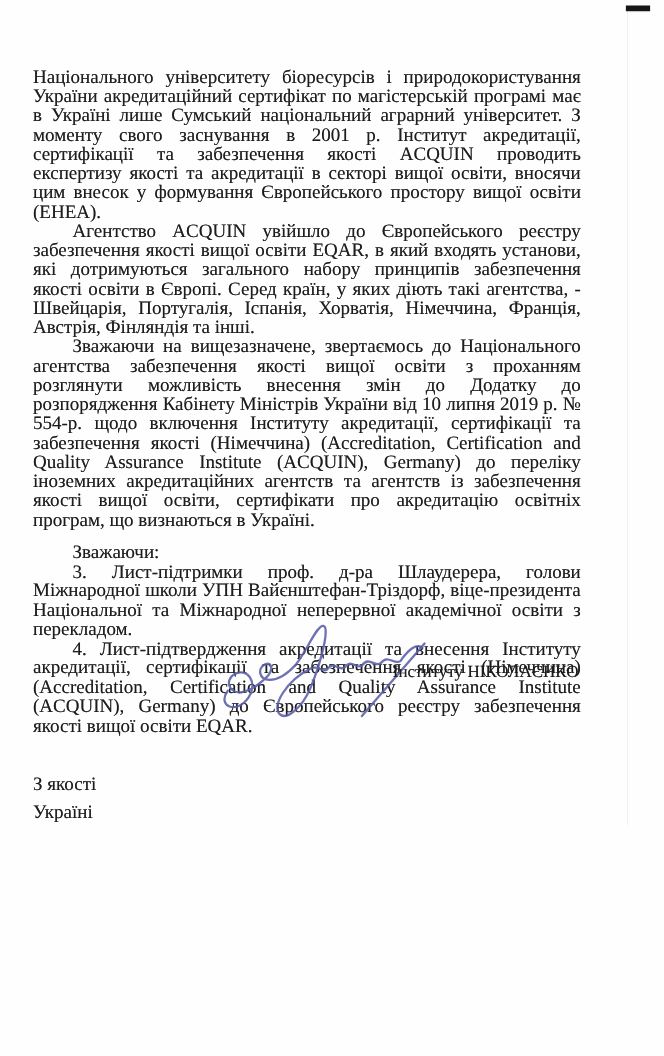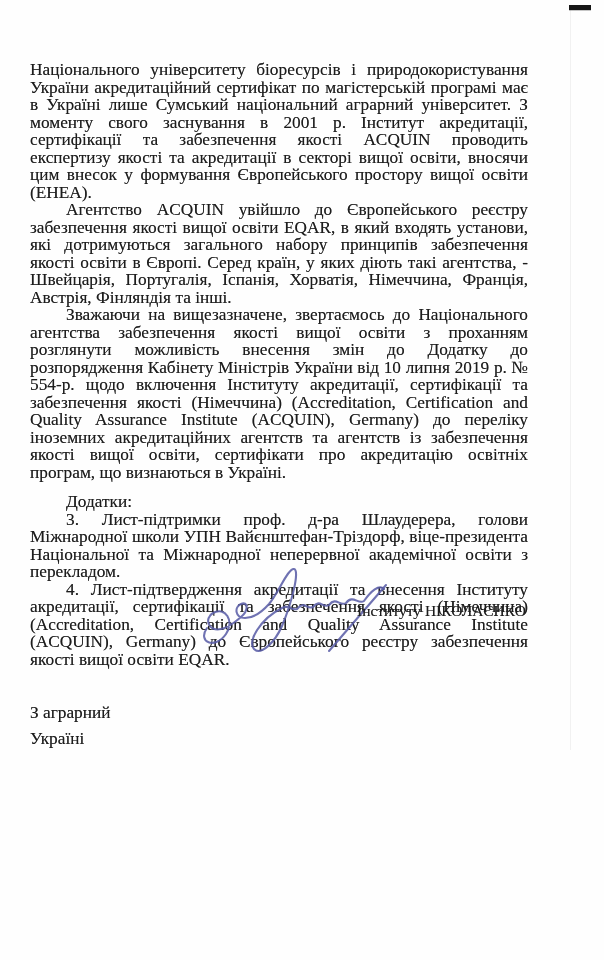--- a/index.html
+++ b/index.html
@@ -54,25 +54,25 @@
 <div class="page">
 
   <div class="scan-bar"></div>
   <div class="scan-line"></div>
 
   <div class="content">
     <p class="para">Національного університету біоресурсів і природокористування України акредитаційний сертифікат по магістерській програмі має в Україні лише Сумський національний аграрний університет. З моменту свого заснування в 2001 р. Інститут акредитації, сертифікації та забезпечення якості ACQUIN проводить експертизу якості та акредитації в секторі вищої освіти, вносячи цим внесок у формування Європейського простору вищої освіти (EHEA).</p>
     <p class="para ind">Агентство ACQUIN увійшло до Європейського реєстру забезпечення якості вищої освіти EQAR, в який входять установи, які дотримуються загального набору принципів забезпечення якості освіти в Європі. Серед країн, у яких діють такі агентства, - Швейцарія, Португалія, Іспанія, Хорватія, Німеччина, Франція, Австрія, Фінляндія та інші.</p>
     <p class="para ind">Зважаючи на вищезазначене, звертаємось до Національного агентства забезпечення якості вищої освіти з проханням розглянути можливість внесення змін до Додатку до розпорядження Кабінету Міністрів України від 10 липня 2019 р. № 554-р. щодо включення Інституту акредитації, сертифікації та забезпечення якості (Німеччина) (Accreditation, Certification and Quality Assurance Institute (ACQUIN), Germany) до переліку іноземних акредитаційних агентств та агентств із забезпечення якості вищої освіти, сертифікати про акредитацію освітніх програм, що визнаються в Україні.</p>
 
-    <p class="para ind attachments-heading">Додатки:</p>
+    <p class="para ind attachments-heading">Зважаючи:</p>
     <p class="para ind">3. Лист-підтримки проф. д-ра Шлаудерера, голови Міжнародної школи УПН Вайєнштефан-Тріздорф, віце-президента Національної та Міжнародної неперервної академічної освіти з перекладом.</p>
     <p class="para ind">4. Лист-підтвердження акредитації та внесення Інституту акредитації, сертифікації та забезпечення якості (Німеччина) (Accreditation, Certification and Quality Assurance Institute (ACQUIN), Germany) до Європейського реєстру забезпечення якості вищої освіти EQAR.</p>
 
-    <p class="para closing-salutation">З аграрний</p>
+    <p class="para closing-salutation">З якості</p>
     <p class="para signer-title">Україні</p>
   </div>
 
   <svg class="signature" viewBox="0 0 222 112" aria-hidden="true">
     <path d="M 14,72
       C 4,86 22,94 33,78
       C 42,65 32,50 20,57
       C 11,62 15,76 28,73
       C 37,71 42,66 48,61
       C 56,54 55,45 48,48

